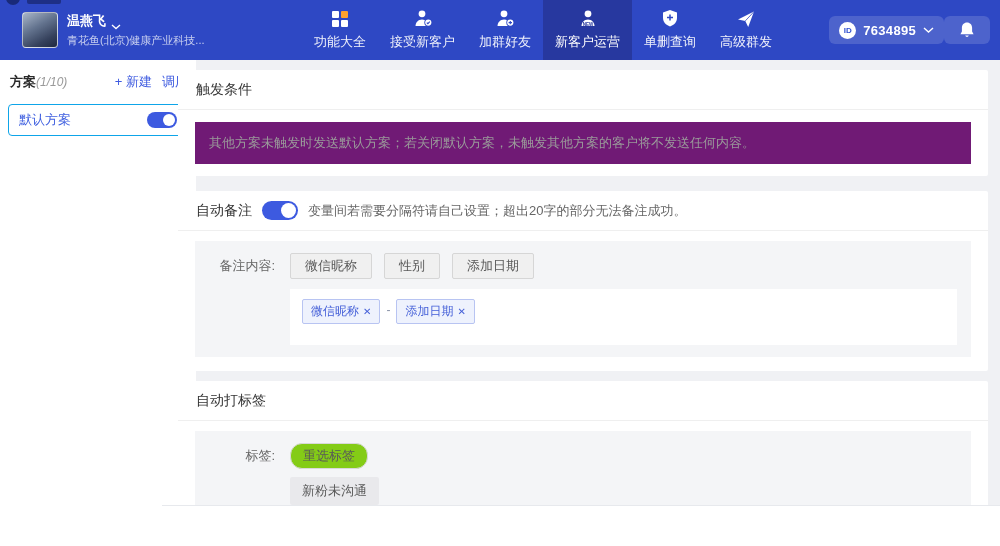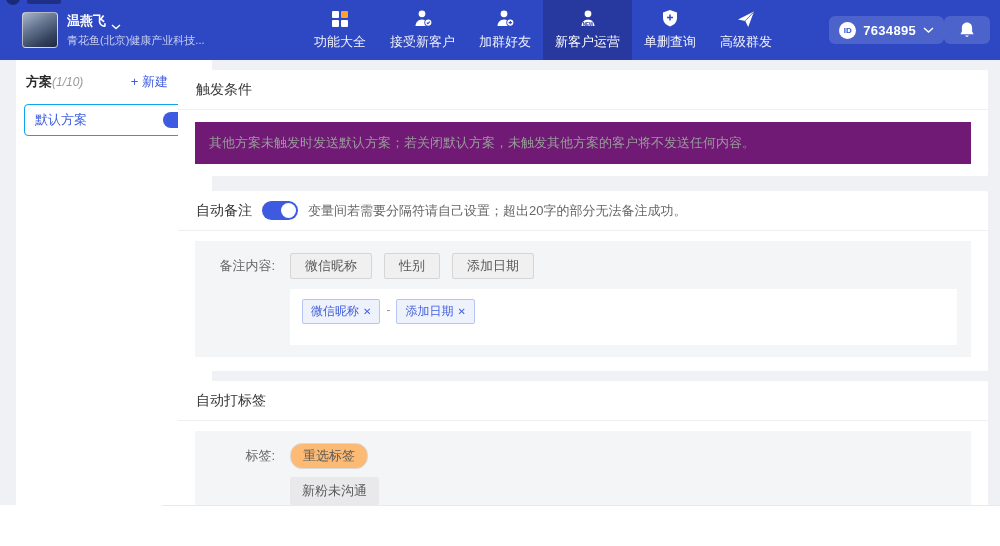--- a/index.html
+++ b/index.html
@@ -34,21 +34,21 @@
   .header-right { position:absolute; right:10px; top:16px; display:flex; align-items:center; }
   .id-badge { height:28px; padding:0 10px; border-radius:6px; background:rgba(255,255,255,.15);
     display:flex; align-items:center; gap:7px; cursor:pointer; }
   .id-circle { width:17px; height:17px; border-radius:50%; background:#fff; color:#3050d0;
     font-size:8px; font-weight:bold; display:flex; align-items:center; justify-content:center; }
   .id-value { color:#fff; font-size:13px; font-weight:bold; letter-spacing:.3px; }
   .bell-btn { width:46px; height:28px; border-radius:6px; background:rgba(255,255,255,.15);
     display:flex; align-items:center; justify-content:center; cursor:pointer; }
 
   
-  .sidebar { position:absolute; left:16px; top:60px; width:196px; bottom:0; background:#fff; }
+  .sidebar { position:absolute; left:0; top:60px; width:196px; bottom:0; background:#fff; }
   .sidebar-head { display:flex; align-items:center; padding:13px 8px 10px 10px; }
   .plan-title { font-size:13px; font-weight:bold; color:#2b2b2b; }
   .plan-count { font-size:12px; color:#999;font-style:italic; }
   .sidebar-links { margin-left:auto; display:flex; gap:10px; }
   .side-link { font-size:13px; color:#3d5ae0; cursor:pointer; white-space:nowrap; }
   .plan-item { margin:3px 8px 0 8px; height:32px; border:1px solid #0ea5e9; border-radius:4px;
     background:#fff; display:flex; align-items:center; justify-content:space-between;
     padding:0 10px; cursor:pointer; }
   .plan-name { font-size:13px; color:#4161e0; }
 
@@ -87,21 +87,21 @@
   .editor { margin:10px 0 0 95px; height:56px; background:#fff; padding:10px 12px;
     display:flex; align-items:flex-start; }
   .blue-tag { display:inline-flex; align-items:center; gap:4px; background:#eef2fd;
     border:1px solid #b8c4f2; border-radius:2px; color:#4560d8; font-size:12px;
     padding:3px 8px; cursor:pointer; }
   .tag-x { font-size:10px; }
   .tag-sep { color:#8a93a8; font-size:12px; margin:4px 6px 0 6px; }
 
   .c3-body { padding:10px 17px 0 17px; }
   .gray-panel2 { background:#f4f5f7; padding:12px 14px 30px 0; }
-  .reselect-btn { background:#fdba74; border:1px solid #d9d9d9; border-radius:12px; color:#595959;
+  .reselect-btn { background:#84cc16; border:1px solid #d9d9d9; border-radius:12px; color:#595959;
     font-size:13px; padding:0 12px; height:26px; line-height:24px; cursor:pointer; display:inline-block; }
   .gray-tag { background:#e9e9ec; border-radius:2px; color:#595959; font-size:13px;
     padding:5px 12px; margin-top:8px; display:inline-block; }
   .tag-col { display:flex; flex-direction:column; align-items:flex-start; }
 
   
   .footer { position:absolute; left:0; right:0; bottom:0; height:41px; background:#fff; z-index:4; }
   .footer-line { position:absolute; left:162px; right:0; top:0; height:1px; background:#e7e9ed; }
   .save-btn { position:absolute; right:14px; top:6px; height:29px; padding:0 24px;
     background:#3656e0; border:none; border-radius:3px; color:#fff; font-size:10px;

